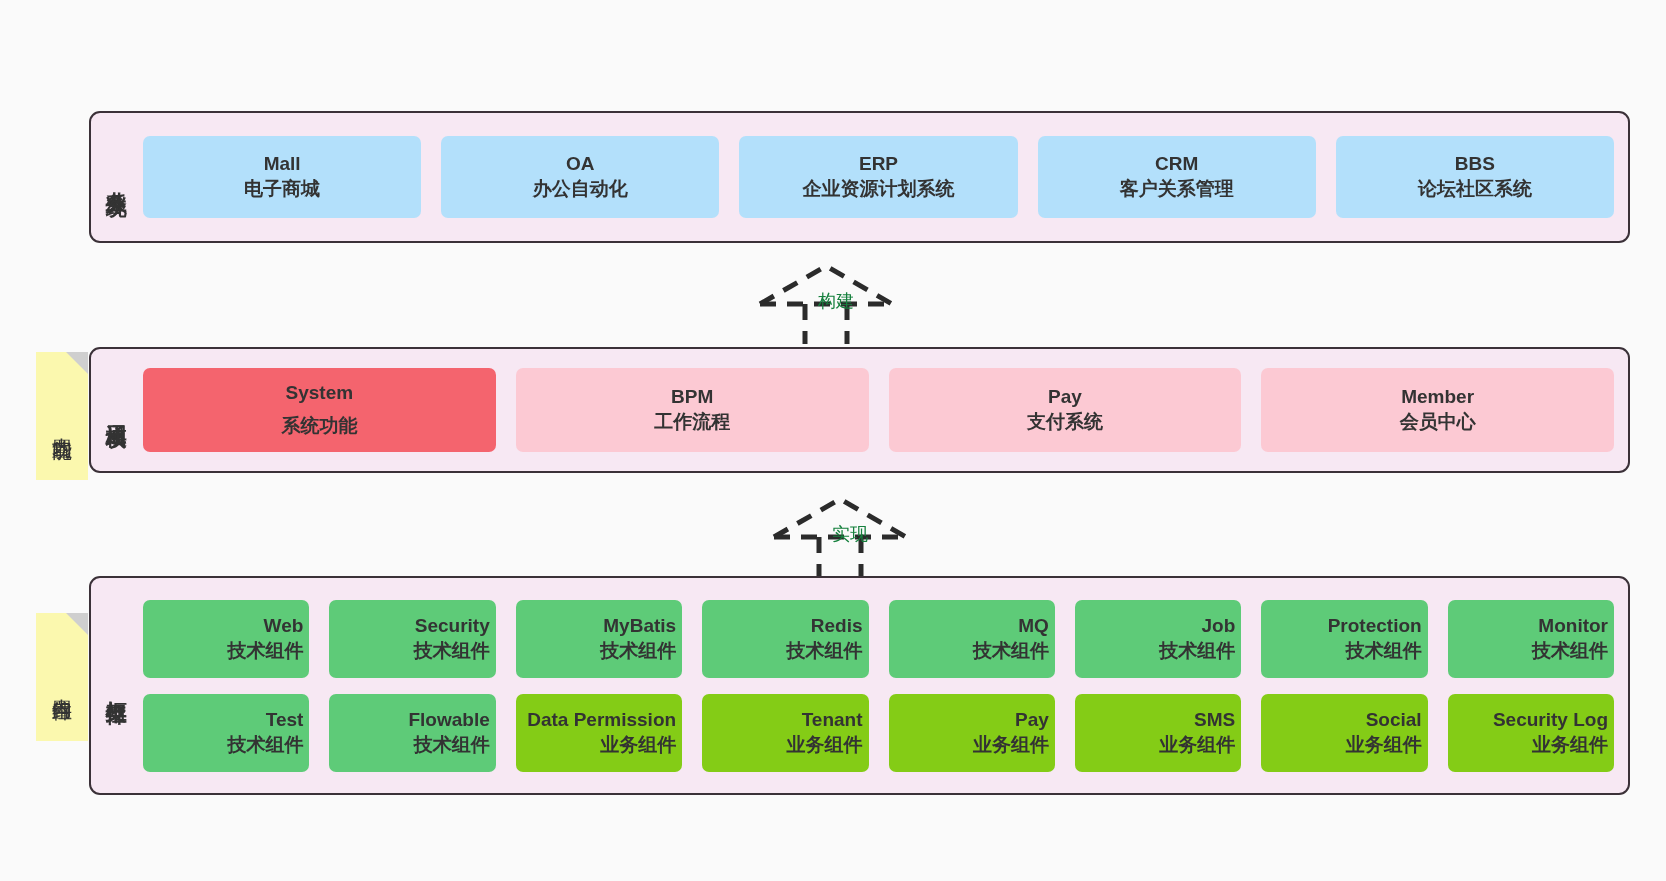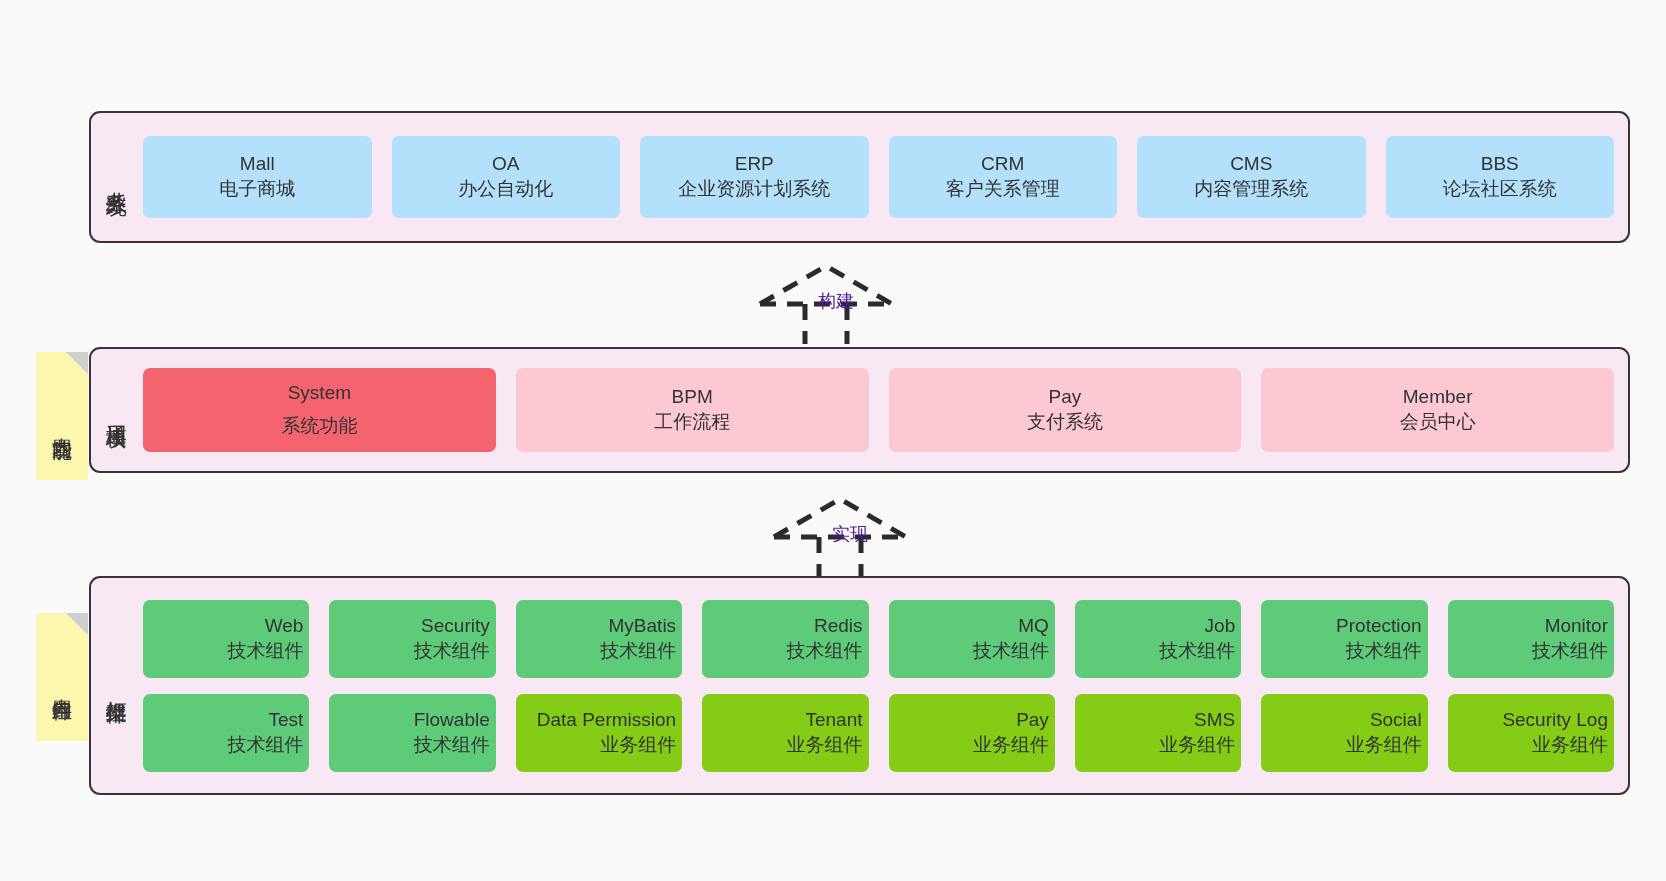--- a/index.html
+++ b/index.html
@@ -25,20 +25,21 @@
 
   
   .layer {
     position: absolute;
     box-sizing: border-box;
     background: #f7e8f3;
     border: 2px solid #3b3138;
     border-radius: 11px;
     display: flex;
     align-items: stretch;
+    font-weight: bold;
   }
   .layer-label {
     flex: 0 0 auto;
     width: 38px;
     display: flex;
     align-items: center;
     justify-content: center;
     font-size: 21px;
     line-height: 1.06;
     color: #333333;
@@ -117,21 +118,21 @@
     border-top: 22px solid #cfcfcf;
   }
 
   
   .arrow {
     position: absolute;
   }
   .arrow-label {
     position: absolute;
     font-size: 18px;
-    color: #4c1d95;
+    color: #15803d;
     background: transparent;
     white-space: nowrap;
   }
 </style>
 </head>
 <body>
 
 <div id="canvas">
 
   <div class="layer" id="layer-biz" style="left:89px; top:111px; width:1541px; height:132px;">
@@ -146,24 +147,20 @@
           <span class="en">OA</span>
           <span class="cn">办公自动化</span>
         </div>
         <div class="box h-biz c-blue">
           <span class="en">ERP</span>
           <span class="cn">企业资源计划系统</span>
         </div>
         <div class="box h-biz c-blue">
           <span class="en">CRM</span>
           <span class="cn">客户关系管理</span>
-        </div>
-        <div class="box h-biz c-blue">
-          <span class="en">CMS</span>
-          <span class="cn">内容管理系统</span>
         </div>
         <div class="box h-biz c-blue">
           <span class="en">BBS</span>
           <span class="cn">论坛社区系统</span>
         </div>
       </div>
     </div>
   </div>
 
   <svg class="arrow" style="left:752px; top:258px; width:160px; height:86px;" viewBox="0 0 160 86">

